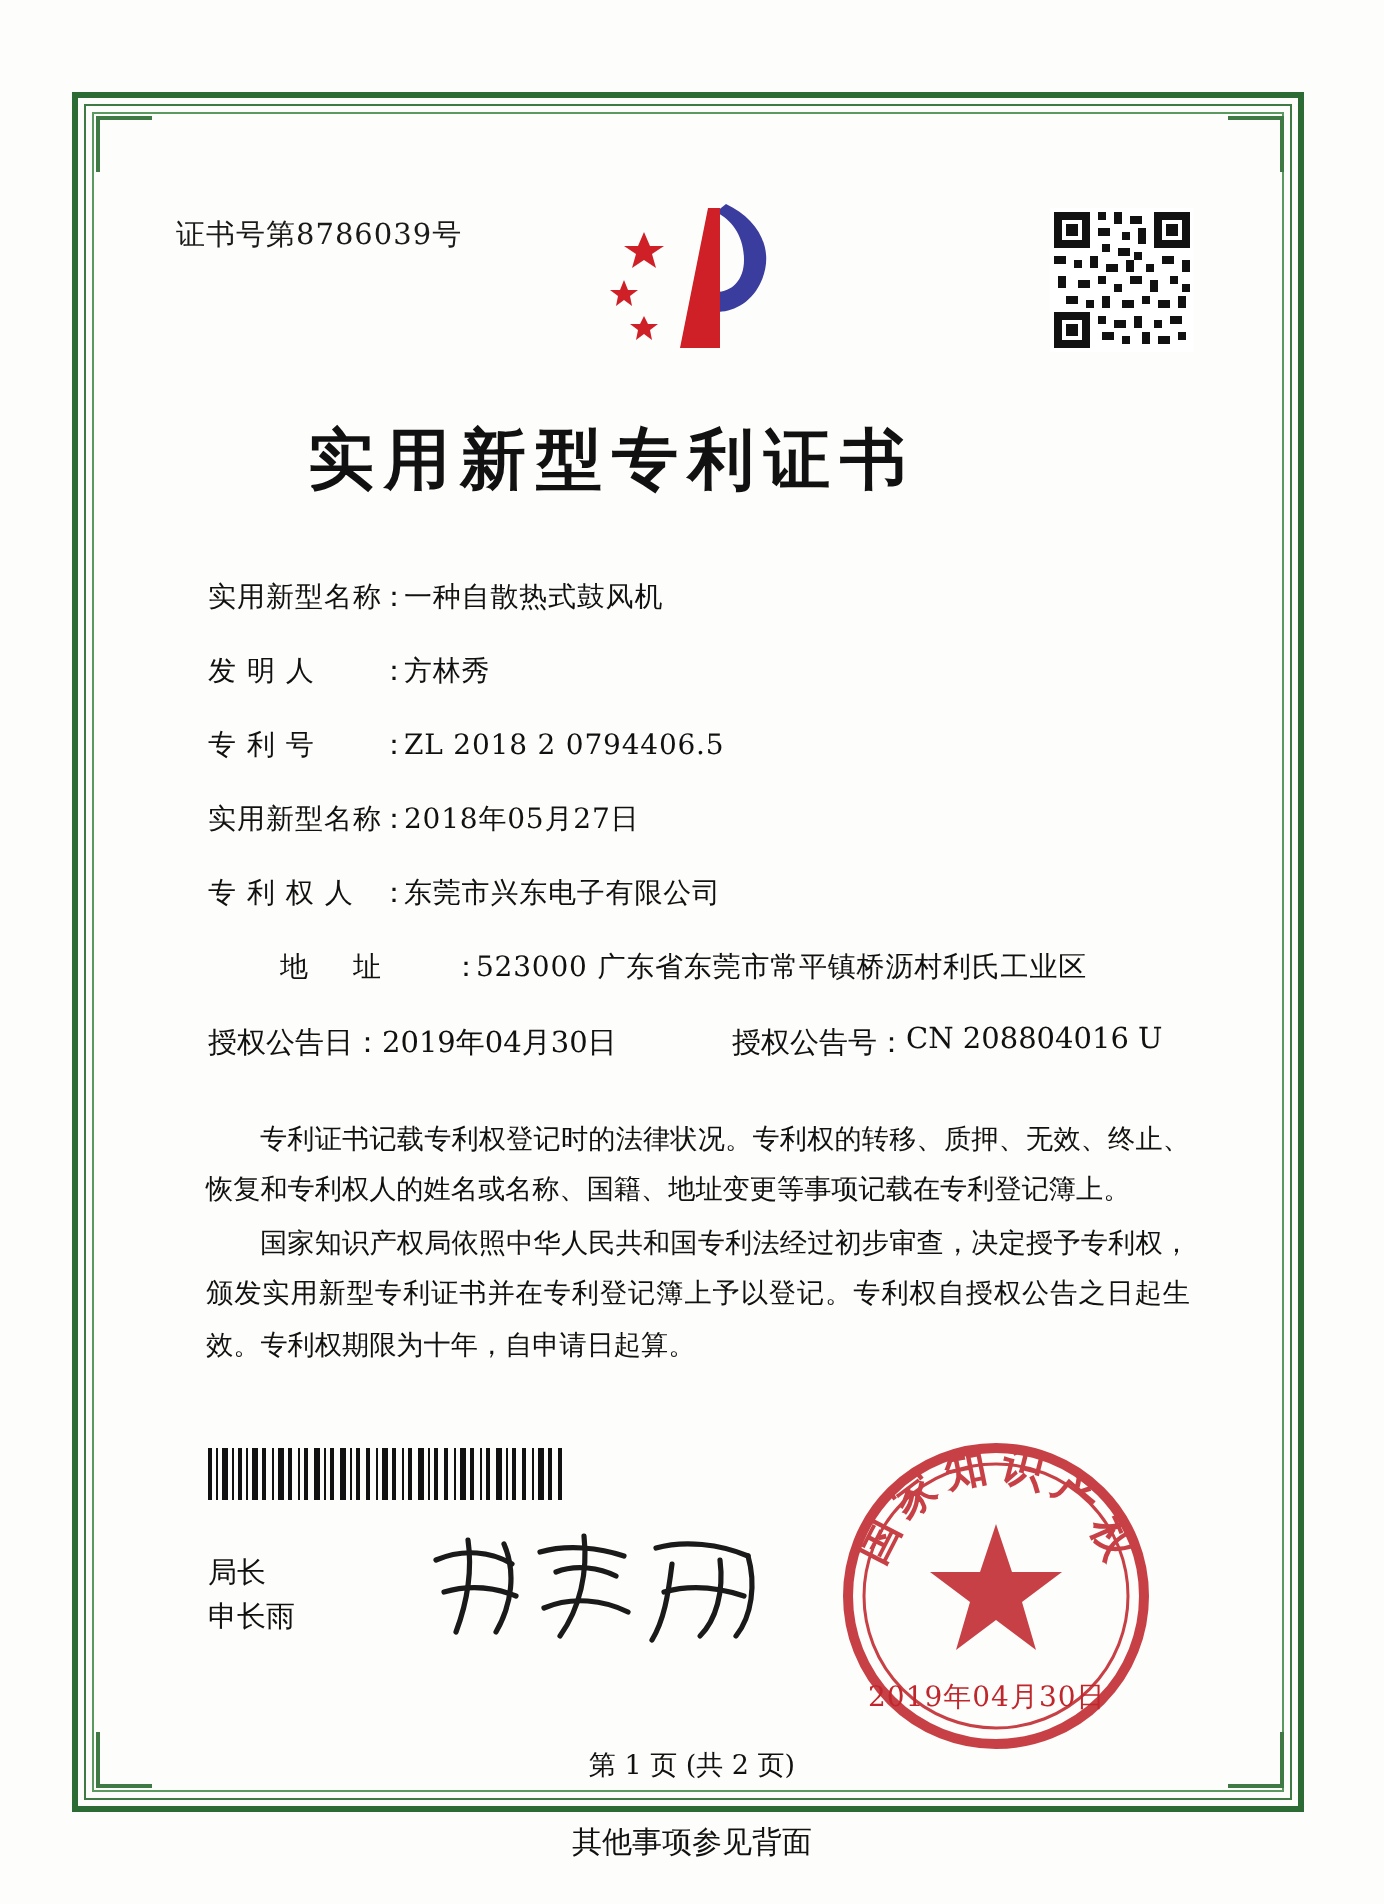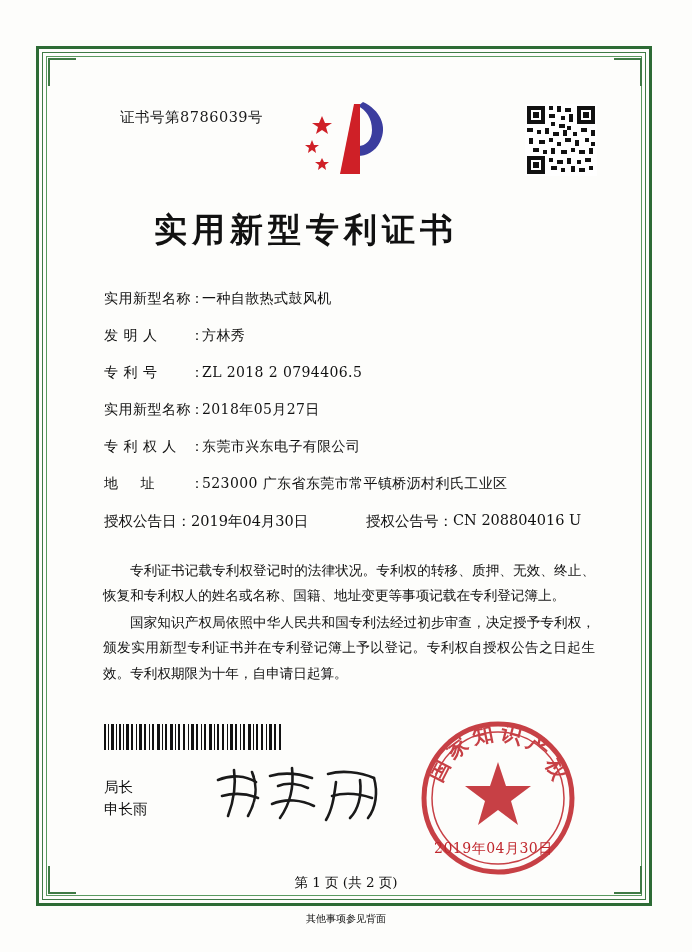--- a/index.html
+++ b/index.html
@@ -59,21 +59,20 @@
 
   
   .cert-no {
     position: absolute;
     left: 88px;
     top: 108px;
     font-size: 14.5px;
     color: #1a1a1a;
     letter-spacing: 0.5px;
     font-family: "DejaVu Serif", serif;
-    margin-left: 32px;
   }
 
   
   .logo {
     position: absolute;
     left: 300px;
     top: 96px;
     width: 104px;
     height: 92px;
   }
@@ -117,20 +116,21 @@
     font-family: "DejaVu Serif", serif;
   }
   .field-label {
     width: 86px;
     flex: none;
     letter-spacing: 0.5px;
     white-space: nowrap;
   }
   .field-label.spread {
     letter-spacing: 9px;
+    margin-left: 36px;
   }
   .field-sep {
     width: 12px;
     flex: none;
   }
   .field-value {
     flex: 1;
     letter-spacing: 0.4px;
   }
   .dual-row {
@@ -218,21 +218,21 @@
     font-size: 13.5px;
     color: #111;
     font-family: "DejaVu Serif", serif;
   }
   .outside-note {
     position: absolute;
     left: 0;
     top: 912px;
     width: 692px;
     text-align: center;
-    font-size: 10px;
+    font-size: 15px;
     color: #111;
     font-family: "DejaVu Serif", serif;
   }
 </style>
 </head>
 <body>
 
 <div class="page">
 
   <div class="frame-outer"></div>

